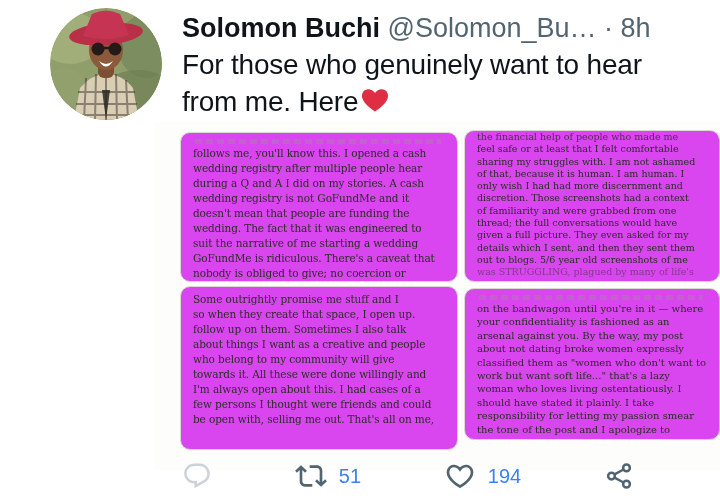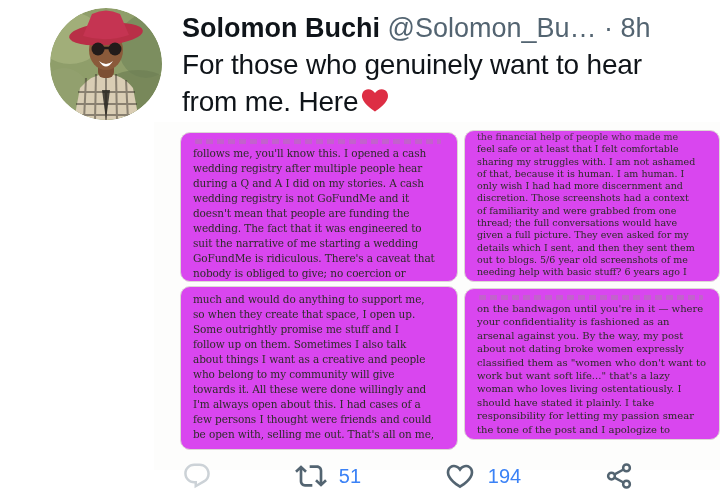--- a/index.html
+++ b/index.html
@@ -145,23 +145,22 @@
           <div class="text-line">doesn't mean that people are funding the</div>
           <div class="text-line">wedding. The fact that it was engineered to</div>
           <div class="text-line">suit the narrative of me starting a wedding</div>
           <div class="text-line">GoFundMe is ridiculous. There's a caveat that</div>
           <div class="text-line">nobody is obliged to give; no coercion or</div>
           <div class="text-line">entitlement. This is an orthodox practice that</div>
         </div>
     </div>
     <div class="shot-card card--bl">
       <div class="lines">
-          <div class="text-line">much and would do anything to support me,</div>
+          <div class="text-line">Some outrightly promise me stuff and I</div>
           <div class="text-line">so when they create that space, I open up.</div>
-          <div class="text-line">Some outrightly promise me stuff and I</div>
           <div class="text-line">follow up on them. Sometimes I also talk</div>
           <div class="text-line">about things I want as a creative and people</div>
           <div class="text-line">who belong to my community will give</div>
           <div class="text-line">towards it. All these were done willingly and</div>
           <div class="text-line">I'm always open about this. I had cases of a</div>
           <div class="text-line">few persons I thought were friends and could</div>
           <div class="text-line">be open with, selling me out. That's all on me,</div>
         </div>
     </div>
     <div class="shot-card card--tr">
@@ -170,21 +169,20 @@
           <div class="text-line">feel safe or at least that I felt comfortable</div>
           <div class="text-line">sharing my struggles with. I am not ashamed</div>
           <div class="text-line">of that, because it is human. I am human. I</div>
           <div class="text-line">only wish I had had more discernment and</div>
           <div class="text-line">discretion. Those screenshots had a context</div>
           <div class="text-line">of familiarity and were grabbed from one</div>
           <div class="text-line">thread; the full conversations would have</div>
           <div class="text-line">given a full picture. They even asked for my</div>
           <div class="text-line">details which I sent, and then they sent them</div>
           <div class="text-line">out to blogs. 5/6 year old screenshots of me</div>
-          <div class="text-line">needing help with basic stuff? 6 years ago I</div>
           <div class="text-line">was STRUGGLING, plagued by many of life's</div>
         </div>
     </div>
     <div class="shot-card card--br">
       <div class="lines">
           <div class="text-line">on the bandwagon until you're in it — where</div>
           <div class="text-line">your confidentiality is fashioned as an</div>
           <div class="text-line">arsenal against you. By the way, my post</div>
           <div class="text-line">about not dating broke women expressly</div>
           <div class="text-line">classified them as "women who don't want to</div>

